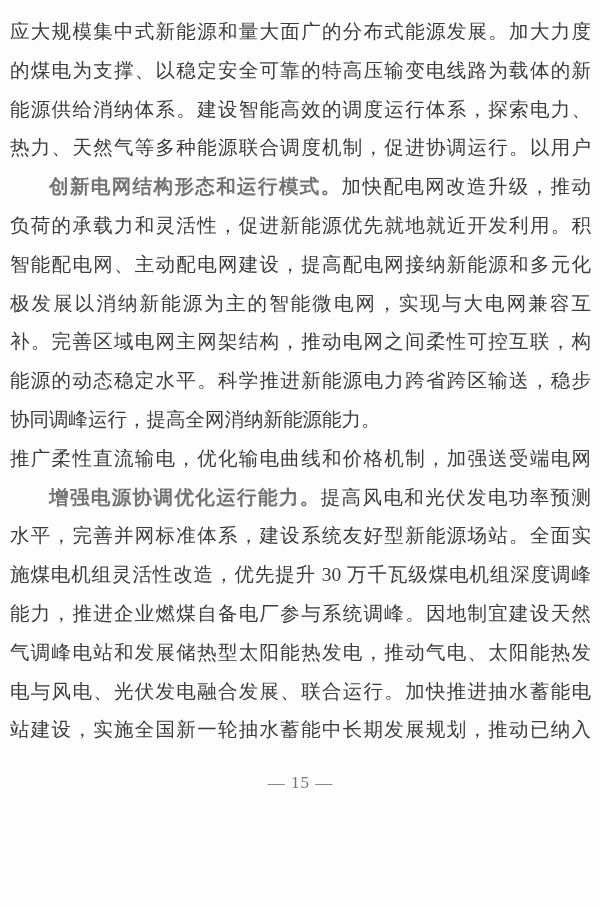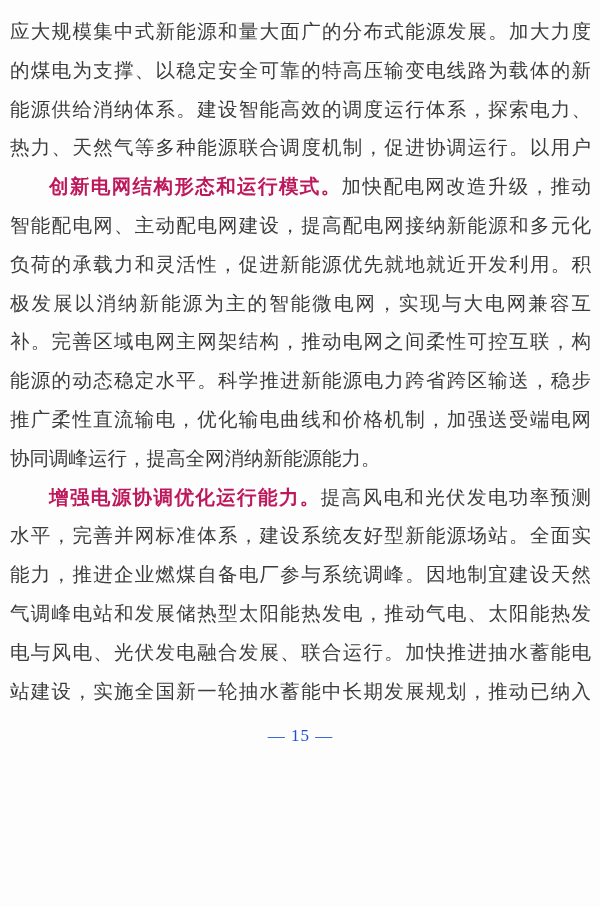--- a/index.html
+++ b/index.html
@@ -34,53 +34,54 @@
     overflow: hidden;
   }
   .line.indent {
     text-indent: 2em;
   }
   .line.para-end {
     text-align-last: left;
   }
   .lead {
     font-weight: bold;
-    color: #be185d;
+    color: #737373;
   }
   .footer {
-    margin-top: 9px;
+    margin-top: 17px;
     width: 581px;
     text-align: center;
     font-size: 17px;
     line-height: 32px;
-    color: #1d4ed8;
+    color: #737373;
     letter-spacing: 1px;
   }
 </style>
 </head>
 <body>
 
 <div class="page">
   <div class="content">
     <div class="line">应大规模集中式新能源和量大面广的分布式能源发展。加大力度</div>
     <div class="line">的煤电为支撑、以稳定安全可靠的特高压输变电线路为载体的新</div>
     <div class="line">能源供给消纳体系。建设智能高效的调度运行体系，探索电力、</div>
     <div class="line">热力、天然气等多种能源联合调度机制，促进协调运行。以用户</div>
 
     <div class="line indent"><span class="lead">创新电网结构形态和运行模式。</span><span>加快配电网改造升级，推动</span></div>
+    <div class="line">负荷的承载力和灵活性，促进新能源优先就地就近开发利用。积</div>
     <div class="line">智能配电网、主动配电网建设，提高配电网接纳新能源和多元化</div>
-    <div class="line">负荷的承载力和灵活性，促进新能源优先就地就近开发利用。积</div>
     <div class="line">极发展以消纳新能源为主的智能微电网，实现与大电网兼容互</div>
     <div class="line">补。完善区域电网主网架结构，推动电网之间柔性可控互联，构</div>
     <div class="line">能源的动态稳定水平。科学推进新能源电力跨省跨区输送，稳步</div>
+    <div class="line para-end">协同调峰运行，提高全网消纳新能源能力。</div>
     <div class="line">推广柔性直流输电，优化输电曲线和价格机制，加强送受端电网</div>
-    <div class="line para-end">协同调峰运行，提高全网消纳新能源能力。</div>
 
     <div class="line indent"><span class="lead">增强电源协调优化运行能力。</span><span>提高风电和光伏发电功率预测</span></div>
     <div class="line">水平，完善并网标准体系，建设系统友好型新能源场站。全面实</div>
+    <div class="line">施煤电机组灵活性改造，优先提升 30 万千瓦级煤电机组深度调峰</div>
     <div class="line">能力，推进企业燃煤自备电厂参与系统调峰。因地制宜建设天然</div>
     <div class="line">气调峰电站和发展储热型太阳能热发电，推动气电、太阳能热发</div>
     <div class="line">电与风电、光伏发电融合发展、联合运行。加快推进抽水蓄能电</div>
     <div class="line">站建设，实施全国新一轮抽水蓄能中长期发展规划，推动已纳入</div>
   </div>
 
   <div class="footer">— 15 —</div>
 </div>
 
 </body></html>

